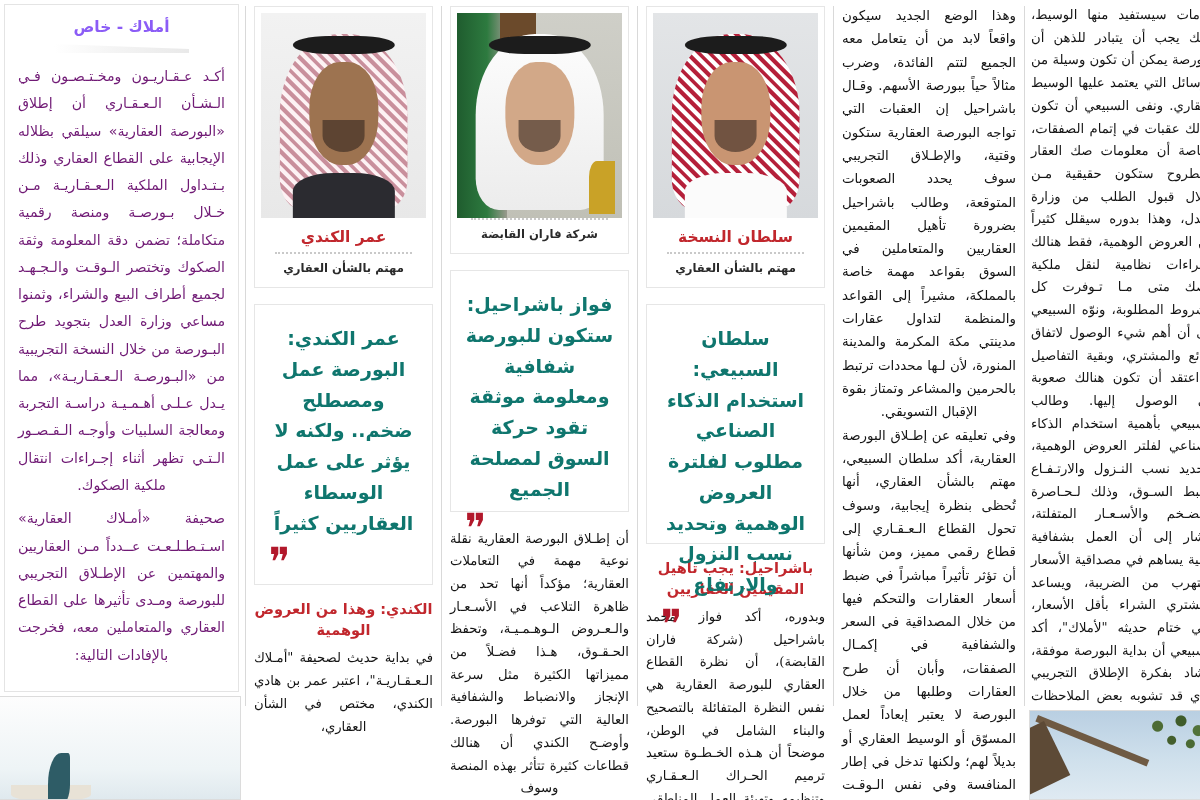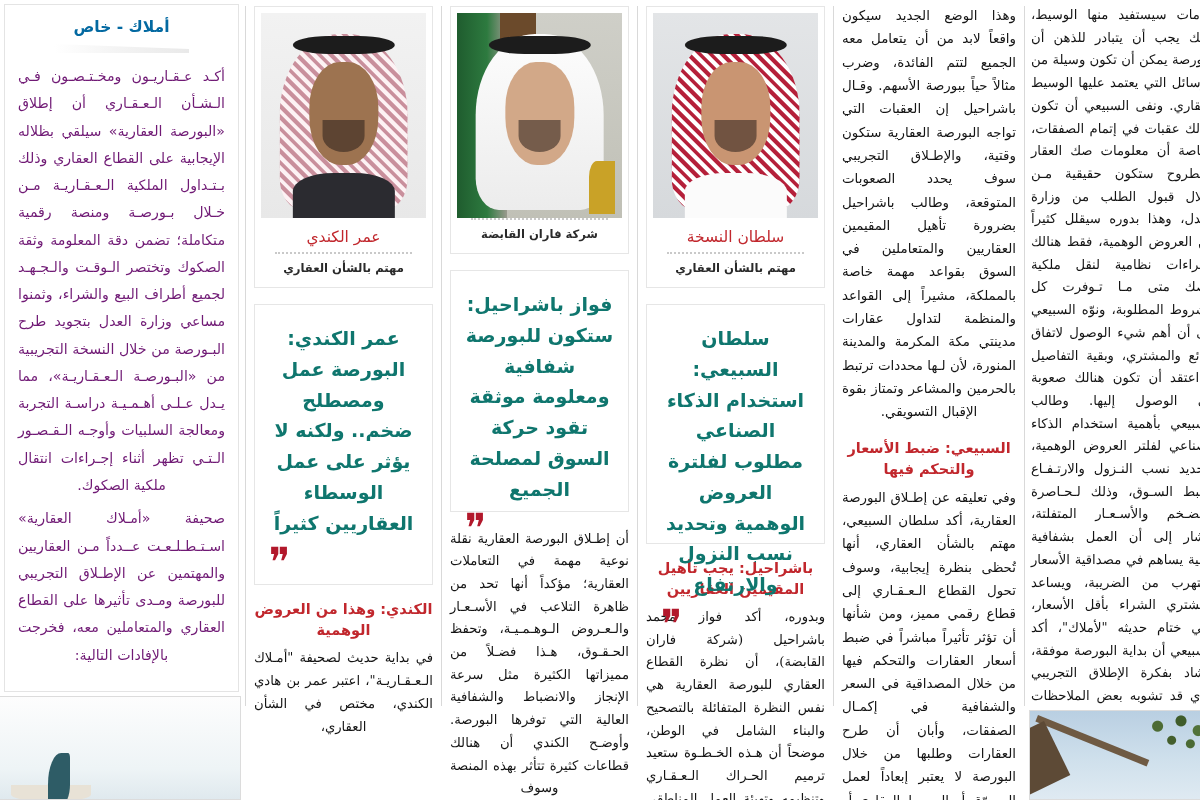--- a/index.html
+++ b/index.html
@@ -47,21 +47,21 @@
   }
   .col-feature::after {
     content: "";
     position: absolute;
     inset: 4px 6px 108px 4px;
     border: 1px solid #e4e4e4;
     pointer-events: none;
   }
 
   .kicker {
-    color: #0369a1;
+    color: #8b5cf6;
     font-size: 15.5px;
     font-weight: bold;
     text-align: center;
     padding: 10px 0 6px;
     letter-spacing: 0;
   }
 
   .wedge {
     width: 135px;
     height: 9px;
@@ -161,21 +161,21 @@
     background: rgba(40,30,25,.55); border-radius: 0 0 50% 50%;
   }
   .p-gold {
     position: absolute; right: 4%; bottom: 2%; width: 16%; height: 26%;
     background: #c9a227; border-radius: 30% 0 0 0;
   }
 
   .person-name {
     color: #c1272d;
     font-size: 15.5px;
-    font-weight: normal;
+    font-weight: bold;
     text-align: center;
     padding: 10px 0 6px;
   }
   .dotted {
     border-top: 2px dotted #c9c9c9;
     margin: 0 14px 7px;
     height: 0;
   }
   .person-role {
     font-size: 11.6px;
@@ -387,21 +387,20 @@
 
     <div class="sub-head">باشراحيل: يجب تأهيل المقيمين العقاريين</div>
     <div class="body-serif">وبدوره، أكد فواز محمد باشراحيل (شركة فاران القابضة)، أن نظرة القطاع العقاري للبورصة العقارية هي نفس النظرة المتفائلة بالتصحيح والبناء الشامل في الوطن، موضحاً أن هـذه الخـطـوة ستعيد ترميم الحـراك الـعـقـاري وتنظيمه وتهيئة العمل المناطقي والأحـيـاء، وسوف</div>
   </div>
 
   <div class="rule"></div>
 
   <div class="col col-text">
     <div class="body-sans">وهذا الوضع الجديد سيكون واقعاً لابد من أن يتعامل معه الجميع لتتم الفائدة، وضرب مثالاً حياً ببورصة الأسهم.
 وقـال باشراحيل إن العقبات التي تواجه البورصة العقارية ستكون وقتية، والإطـلاق التجريبي سوف يحدد الصعوبات المتوقعة، وطالب باشراحيل بضرورة تأهيل المقيمين العقاريين والمتعاملين في السوق بقواعد مهمة خاصة بالمملكة، مشيراً إلى القواعد والمنظمة لتداول عقارات مدينتي مكة المكرمة والمدينة المنورة، لأن لـها محددات ترتبط بالحرمين والمشاعر وتمتاز بقوة الإقبال التسويقي.</div>
-    <div class="sub-head">السبيعي: ضبط الأسعار والتحكم فيها</div>
     <div class="body-sans">وفي تعليقه عن إطـلاق البورصة العقارية، أكد سلطان السبيعي، مهتم بالشأن العقاري، أنها تُحظى بنظرة إيجابية، وسوف تحول القطاع الـعـقـاري إلى قطاع رقمي مميز، ومن شأنها أن تؤثر تأثيراً مباشراً في ضبط أسعار العقارات والتحكم فيها من خلال المصداقية في السعر والشفافية في إكمـال الصفقات، وأبان أن طرح العقارات وطلبها من خلال البورصة لا يعتبر إبعاداً لعمل المسوّق أو الوسيط العقاري أو بديلاً لهم؛ ولكنها تدخل في إطار المنافسة وفي نفس الـوقـت المنصة ستقدم</div>
   </div>
 
   <div class="rule"></div>
 
   <div class="col col-text-far">
     <div class="body-serif">خدمات سيستفيد منها الوسيط، لذلك يجب أن يتبادر للذهن أن البورصة يمكن أن تكون وسيلة من الوسائل التي يعتمد عليها الوسيط العقاري.
 ونفى السبيعي أن تكون هنالك عقبات في إتمام الصفقات، وخاصة أن معلومات صك العقار المطروح ستكون حقيقية مـن خـلال قبول الطلب من وزارة العدل، وهذا بدوره سيقلل كثيراً من العروض الوهمية، فقط هنالك إجـراءات نظامية لنقل ملكية الصك متى مـا تـوفرت كل الشروط المطلوبة، ونوّه السبيعي إلى أن أهم شيء الوصول لاتفاق البائع والمشتري، وبقية التفاصيل لا اعتقد أن تكون هنالك صعوبة في الوصول إليها.
 وطالب السبيعي بأهمية استخدام الذكاء الصناعي لفلتر العروض الوهمية، وتحديد نسب النـزول والارتـفـاع لضبط السـوق، وذلك لـحـاصرة التـضـخم والأسـعـار المتفلتة، وأشار إلى أن العمل بشفافية عالية يساهم في مصداقية الأسعار والتهرب من الضريبة، ويساعد المشتري الشراء بأقل الأسعار، وفي ختام حديثه "لأملاك"، أكد السبيعي أن بداية البورصة موفقة، وأشاد بفكرة الإطلاق التجريبي الذي قد تشوبه بعض الملاحظات التي تساعد في الإطلاق الرسمي بعد معالجتها وتعديلها.</div>
     <div class="bottom-photo bp-left">

